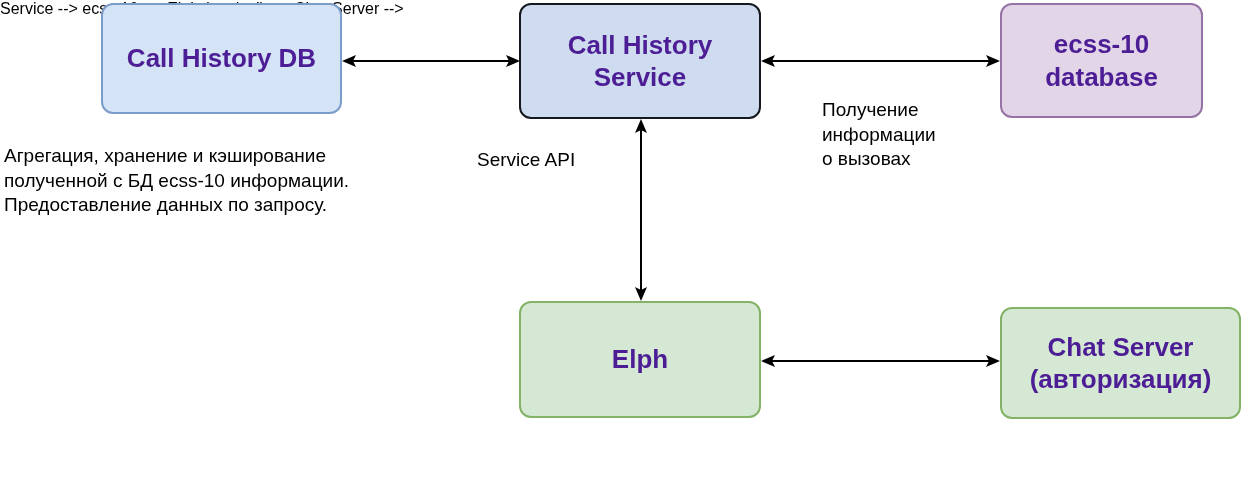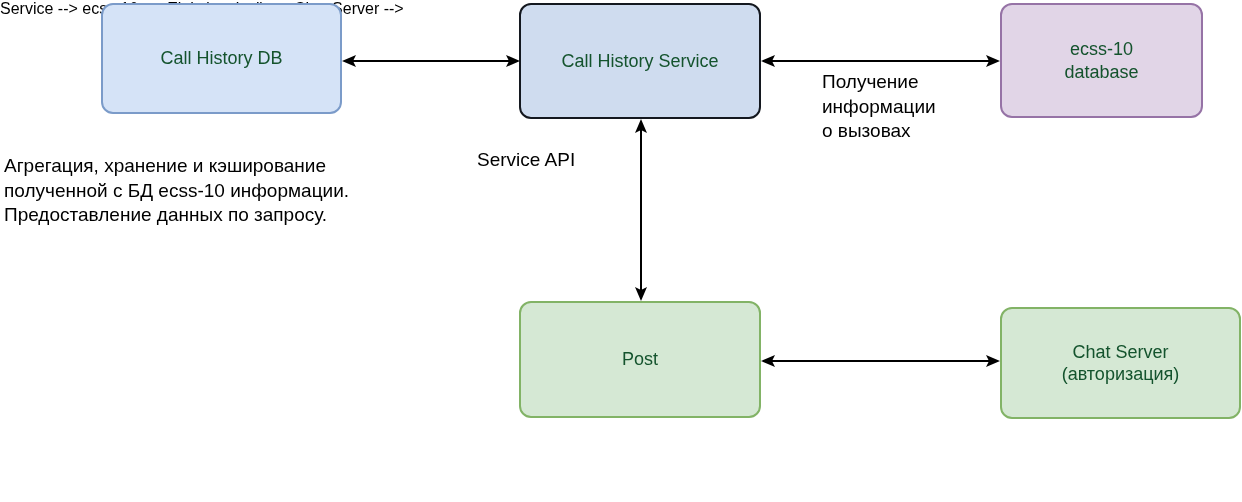--- a/index.html
+++ b/index.html
@@ -16,26 +16,27 @@
     font-family: "Liberation Sans", sans-serif;
   }
   .node {
     position: absolute;
     box-sizing: border-box;
     border-radius: 12px;
     display: flex;
     align-items: center;
     justify-content: center;
     text-align: center;
-    font-size: 18px;
+    font-size: 26px;
     line-height: 1.25;
-    color: #14532d;
+    color: #4c1d95;
     white-space: pre-line;
     border-width: 2px;
     border-style: solid;
+    font-weight: bold;
   }
   .node-blue {
     background: #d5e3f7;
     border-color: #7b9bc9;
   }
   .node-blue-dark {
     background: #cfdcef;
     border-color: #14181f;
   }
   .node-purple {
@@ -72,21 +73,21 @@
 <div id="canvas">
 
   
   <div class="node node-blue" style="left:101px; top:3px; width:241px; height:111px;">Call History DB</div>
 
   <div class="node node-blue-dark" style="left:519px; top:3px; width:242px; height:116px;">Call History Service</div>
 
   <div class="node node-purple" style="left:1000px; top:3px; width:203px; height:115px;">ecss-10
 database</div>
 
-  <div class="node node-green" style="left:519px; top:301px; width:242px; height:117px;">Post</div>
+  <div class="node node-green" style="left:519px; top:301px; width:242px; height:117px;">Elph</div>
 
   <div class="node node-green" style="left:1000px; top:307px; width:241px; height:112px;">Chat Server
 (авторизация)</div>
 
   
     Service --&gt;
   <div class="edge" style="left:342px; top:49px; width:178px; height:24px;">
     <svg width="178" height="24" viewBox="0 0 178 24">
       <line class="edge-line" x1="10" y1="12" x2="168" y2="12"></line>
       <polygon class="edge-head" points="0,12 14,6 11,12 14,18"></polygon>
@@ -117,24 +118,24 @@
     <svg width="239" height="24" viewBox="0 0 239 24">
       <line class="edge-line" x1="10" y1="12" x2="229" y2="12"></line>
       <polygon class="edge-head" points="0,12 14,6 11,12 14,18"></polygon>
       <polygon class="edge-head" points="239,12 225,6 228,12 225,18"></polygon>
     </svg>
   </div>
 
   
   <div class="label" style="left:477px; top:148px; width:150px;">Service API</div>
 
-  <div class="label" style="left:822px; top:70px; width:170px;">Получение
+  <div class="label" style="left:822px; top:98px; width:170px;">Получение
 информации
 о вызовах</div>
 
 
   
-  <div class="label" style="left:4px; top:154px; width:450px;">Агрегация, хранение и кэширование
+  <div class="label" style="left:4px; top:144px; width:450px;">Агрегация, хранение и кэширование
 полученной с БД ecss-10 информации.
 Предоставление данных по запросу.</div>
 
 
 </div>
 
 </body></html>

